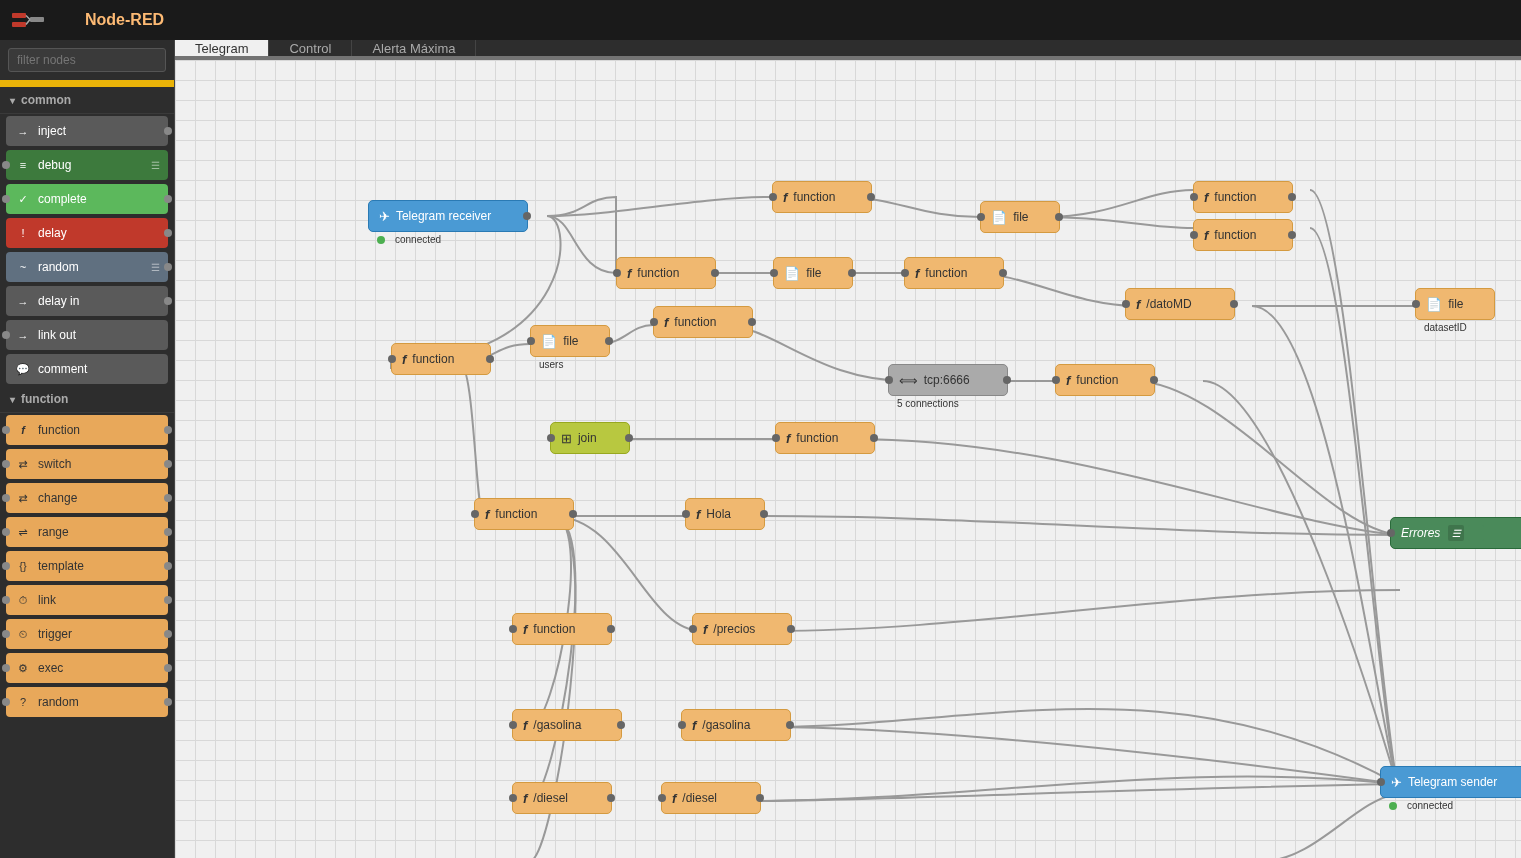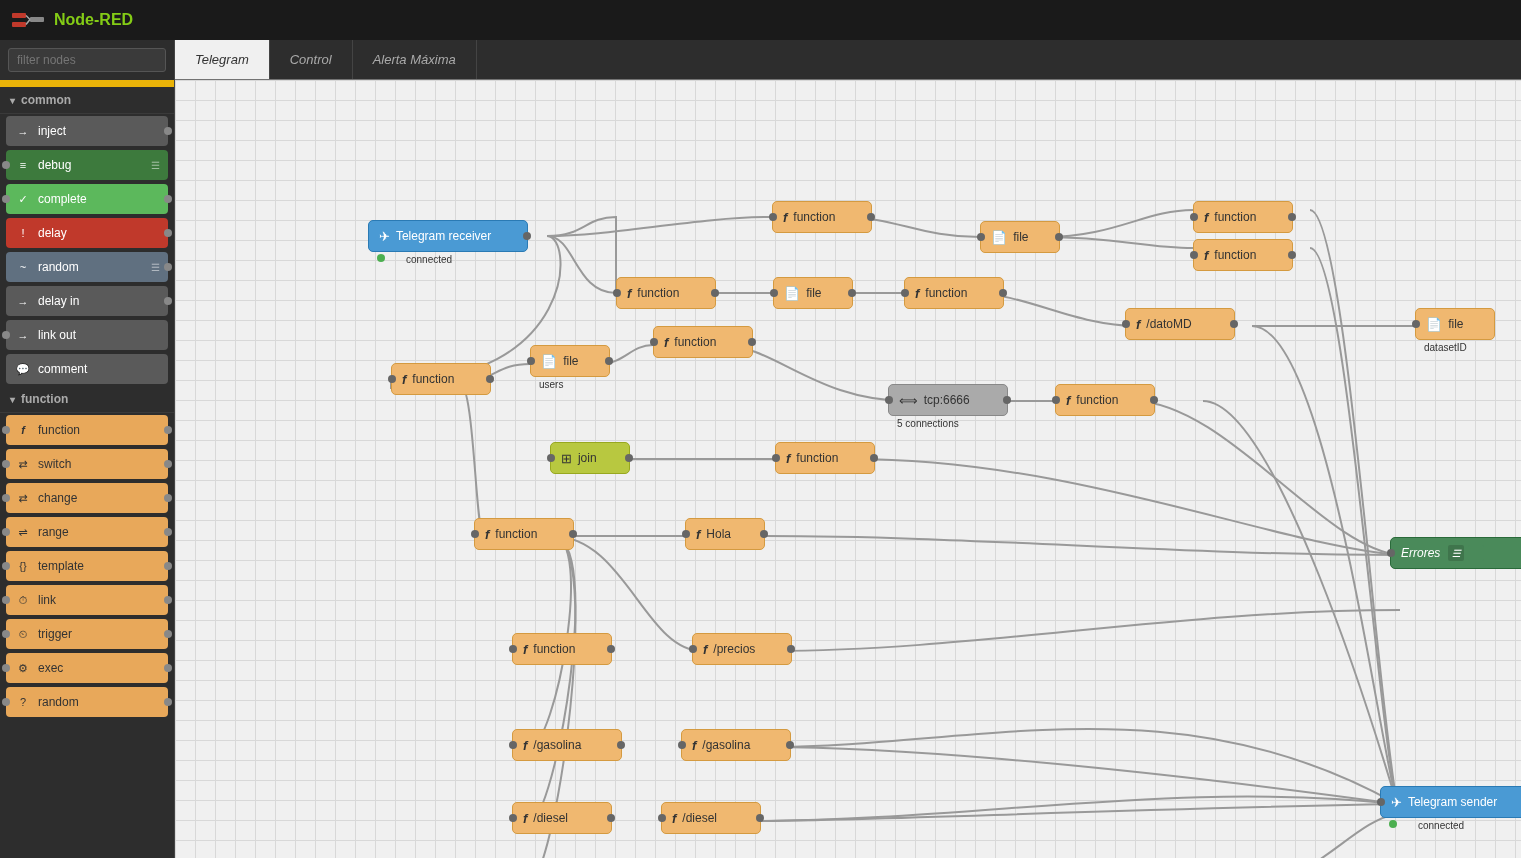--- a/index.html
+++ b/index.html
@@ -12,21 +12,21 @@
       display: flex;
       align-items: center;
       padding: 0 12px;
       gap: 10px;
       flex-shrink: 0;
     }
     #topbar .logo-icon {
       display: flex; align-items: center; gap: 6px;
     }
     #topbar .logo-icon svg { width: 32px; height: 22px; }
-    #topbar .app-title { color: #84cc16; font-size: 16px; font-weight: 600; }
+    #topbar .app-title { color: #fdba74; font-size: 16px; font-weight: 600; margin-left: 31px; }
 
     
     #main { display: flex; flex: 1; overflow: hidden; }
 
     
     #sidebar {
       width: 175px;
       background: #2d2d2d;
       display: flex;
       flex-direction: column;
@@ -103,24 +103,23 @@
     .bg-blue-gray { background: #607080; }
     .bg-orange { background: #e8a85a; color: #333; }
 
     
     #content { flex: 1; display: flex; flex-direction: column; overflow: hidden; }
 
     
     #tabs-bar {
       display: flex;
       background: #2d2d2d;
-      border-bottom: 1px solid #737373;
+      border-bottom: 4px solid #737373;
       flex-shrink: 0;
-      height: 40px;
-      font-style: italic;
+      height: 20px;
     }
     .tab {
       padding: 0 20px;
       display: flex; align-items: center;
       font-size: 13px;
       cursor: pointer;
       border-right: 1px solid #444;
       color: #aaa;
       white-space: nowrap;
     }
@@ -169,21 +168,21 @@
     .canvas-node .cn-dot-left {
       width: 8px; height: 8px; border-radius: 50%;
       background: #666; position: absolute; left: -4px; top: 50%; transform: translateY(-50%);
     }
     .canvas-node .cn-dot-right {
       width: 8px; height: 8px; border-radius: 50%;
       background: #666; position: absolute; right: -4px; top: 50%; transform: translateY(-50%);
     }
     .canvas-node .cn-status {
       position: absolute; bottom: -14px; left: 8px;
-      font-size: 10px; color: #333; display: flex; gap: 21px;
+      font-size: 10px; color: #333; display: flex; align-items: center; gap: 10px;
     }
     .cn-status-dot { width: 8px; height: 8px; border-radius: 50%; background: #4caf50; display: inline-block; }
 
     .cn-menu-btn {
       margin-left: 8px;
       width: 16px; height: 16px;
       background: rgba(0,0,0,0.15);
       border-radius: 2px;
       display: flex; align-items: center; justify-content: center;
       font-size: 10px;

